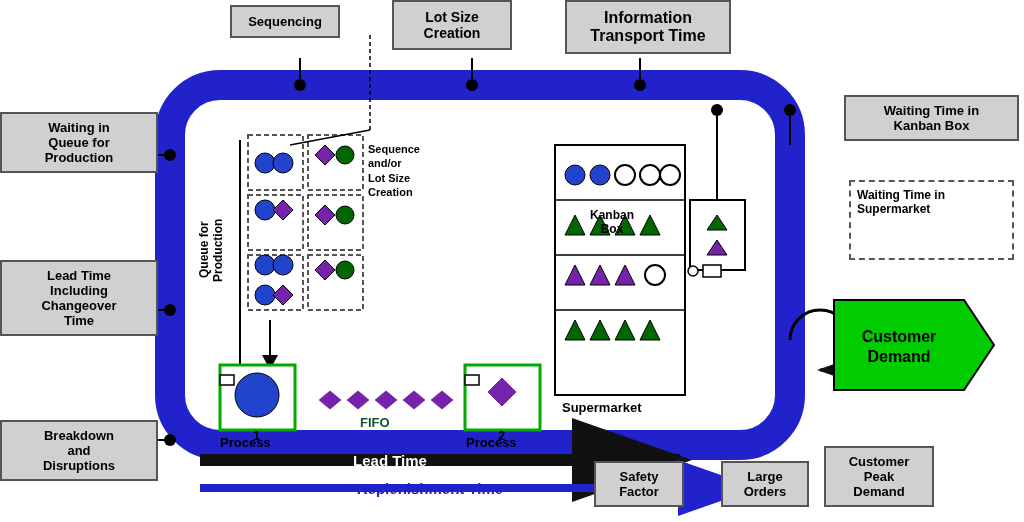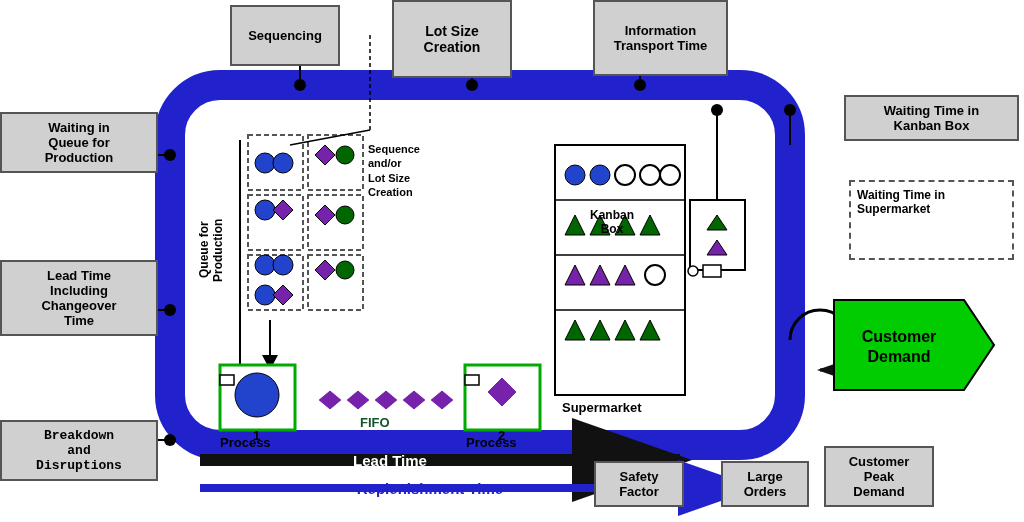--- a/index.html
+++ b/index.html
@@ -32,21 +32,21 @@
       width: 158px;
       z-index: 10;
     }
 
     
     .top-label {
       position: absolute;
       top: 0;
       background: #d0d0d0;
       border: 2px solid #555;
-      padding: 21px 10px;
+      padding: 7px 10px;
       font-weight: bold;
       font-size: 13px;
       text-align: center;
       z-index: 10;
     }
 
     
     .right-label {
       position: absolute;
       background: #d0d0d0;
@@ -218,27 +218,27 @@
 
     <line x1="370" y1="35" x2="370" y2="130" stroke="#000" stroke-width="1.5" stroke-dasharray="4,3"></line>
     <line x1="370" y1="130" x2="290" y2="145" stroke="#000" stroke-width="1.5"></line>
 
   </svg>
 
   <div class="left-label" style="top: 112px;">Waiting in<br>Queue for<br>Production</div>
 
   <div class="left-label" style="top: 260px;">Lead Time<br>Including<br>Changeover<br>Time</div>
 
-  <div class="left-label" style="top: 420px; font-family: Liberation Mono, monospace;">Breakdown<br>and<br>Disruptions</div>
+  <div class="left-label" style="top: 420px;">Breakdown<br>and<br>Disruptions</div>
 
   <div class="top-label" style="left: 230px; top: 5px; width: 110px;">Sequencing</div>
 
   <div class="top-label" style="left: 392px; top: 0px; width: 120px; font-size: 14px; font-weight: bold;">Lot Size<br>Creation</div>
 
-  <div class="top-label" style="left: 565px; top: 0px; width: 135px; font-size: 13px; font-weight: bold; margin-left: 28px;">Information<br>Transport Time</div>
+  <div class="top-label" style="left: 565px; top: 0px; width: 166px; font-size: 16px; font-weight: bold;">Information<br>Transport Time</div>
 
   <div class="right-label" style="top: 95px; right: 5px; width: 175px; font-size: 13px;">Waiting Time in<br>Kanban Box</div>
 
   <div class="dashed-box" style="top: 180px; right: 10px; width: 165px; height: 80px; padding: 6px; font-size: 12px; font-weight: bold;">
     <span>Waiting Time in<br>Supermarket</span>
   </div>
 
   <div style="position:absolute; top:160px; left:197px; width:42px; height:180px;
               writing-mode:vertical-rl; transform:rotate(180deg); font-size:12px;
               font-weight:bold; z-index:10; text-align:center; color:#000;">

